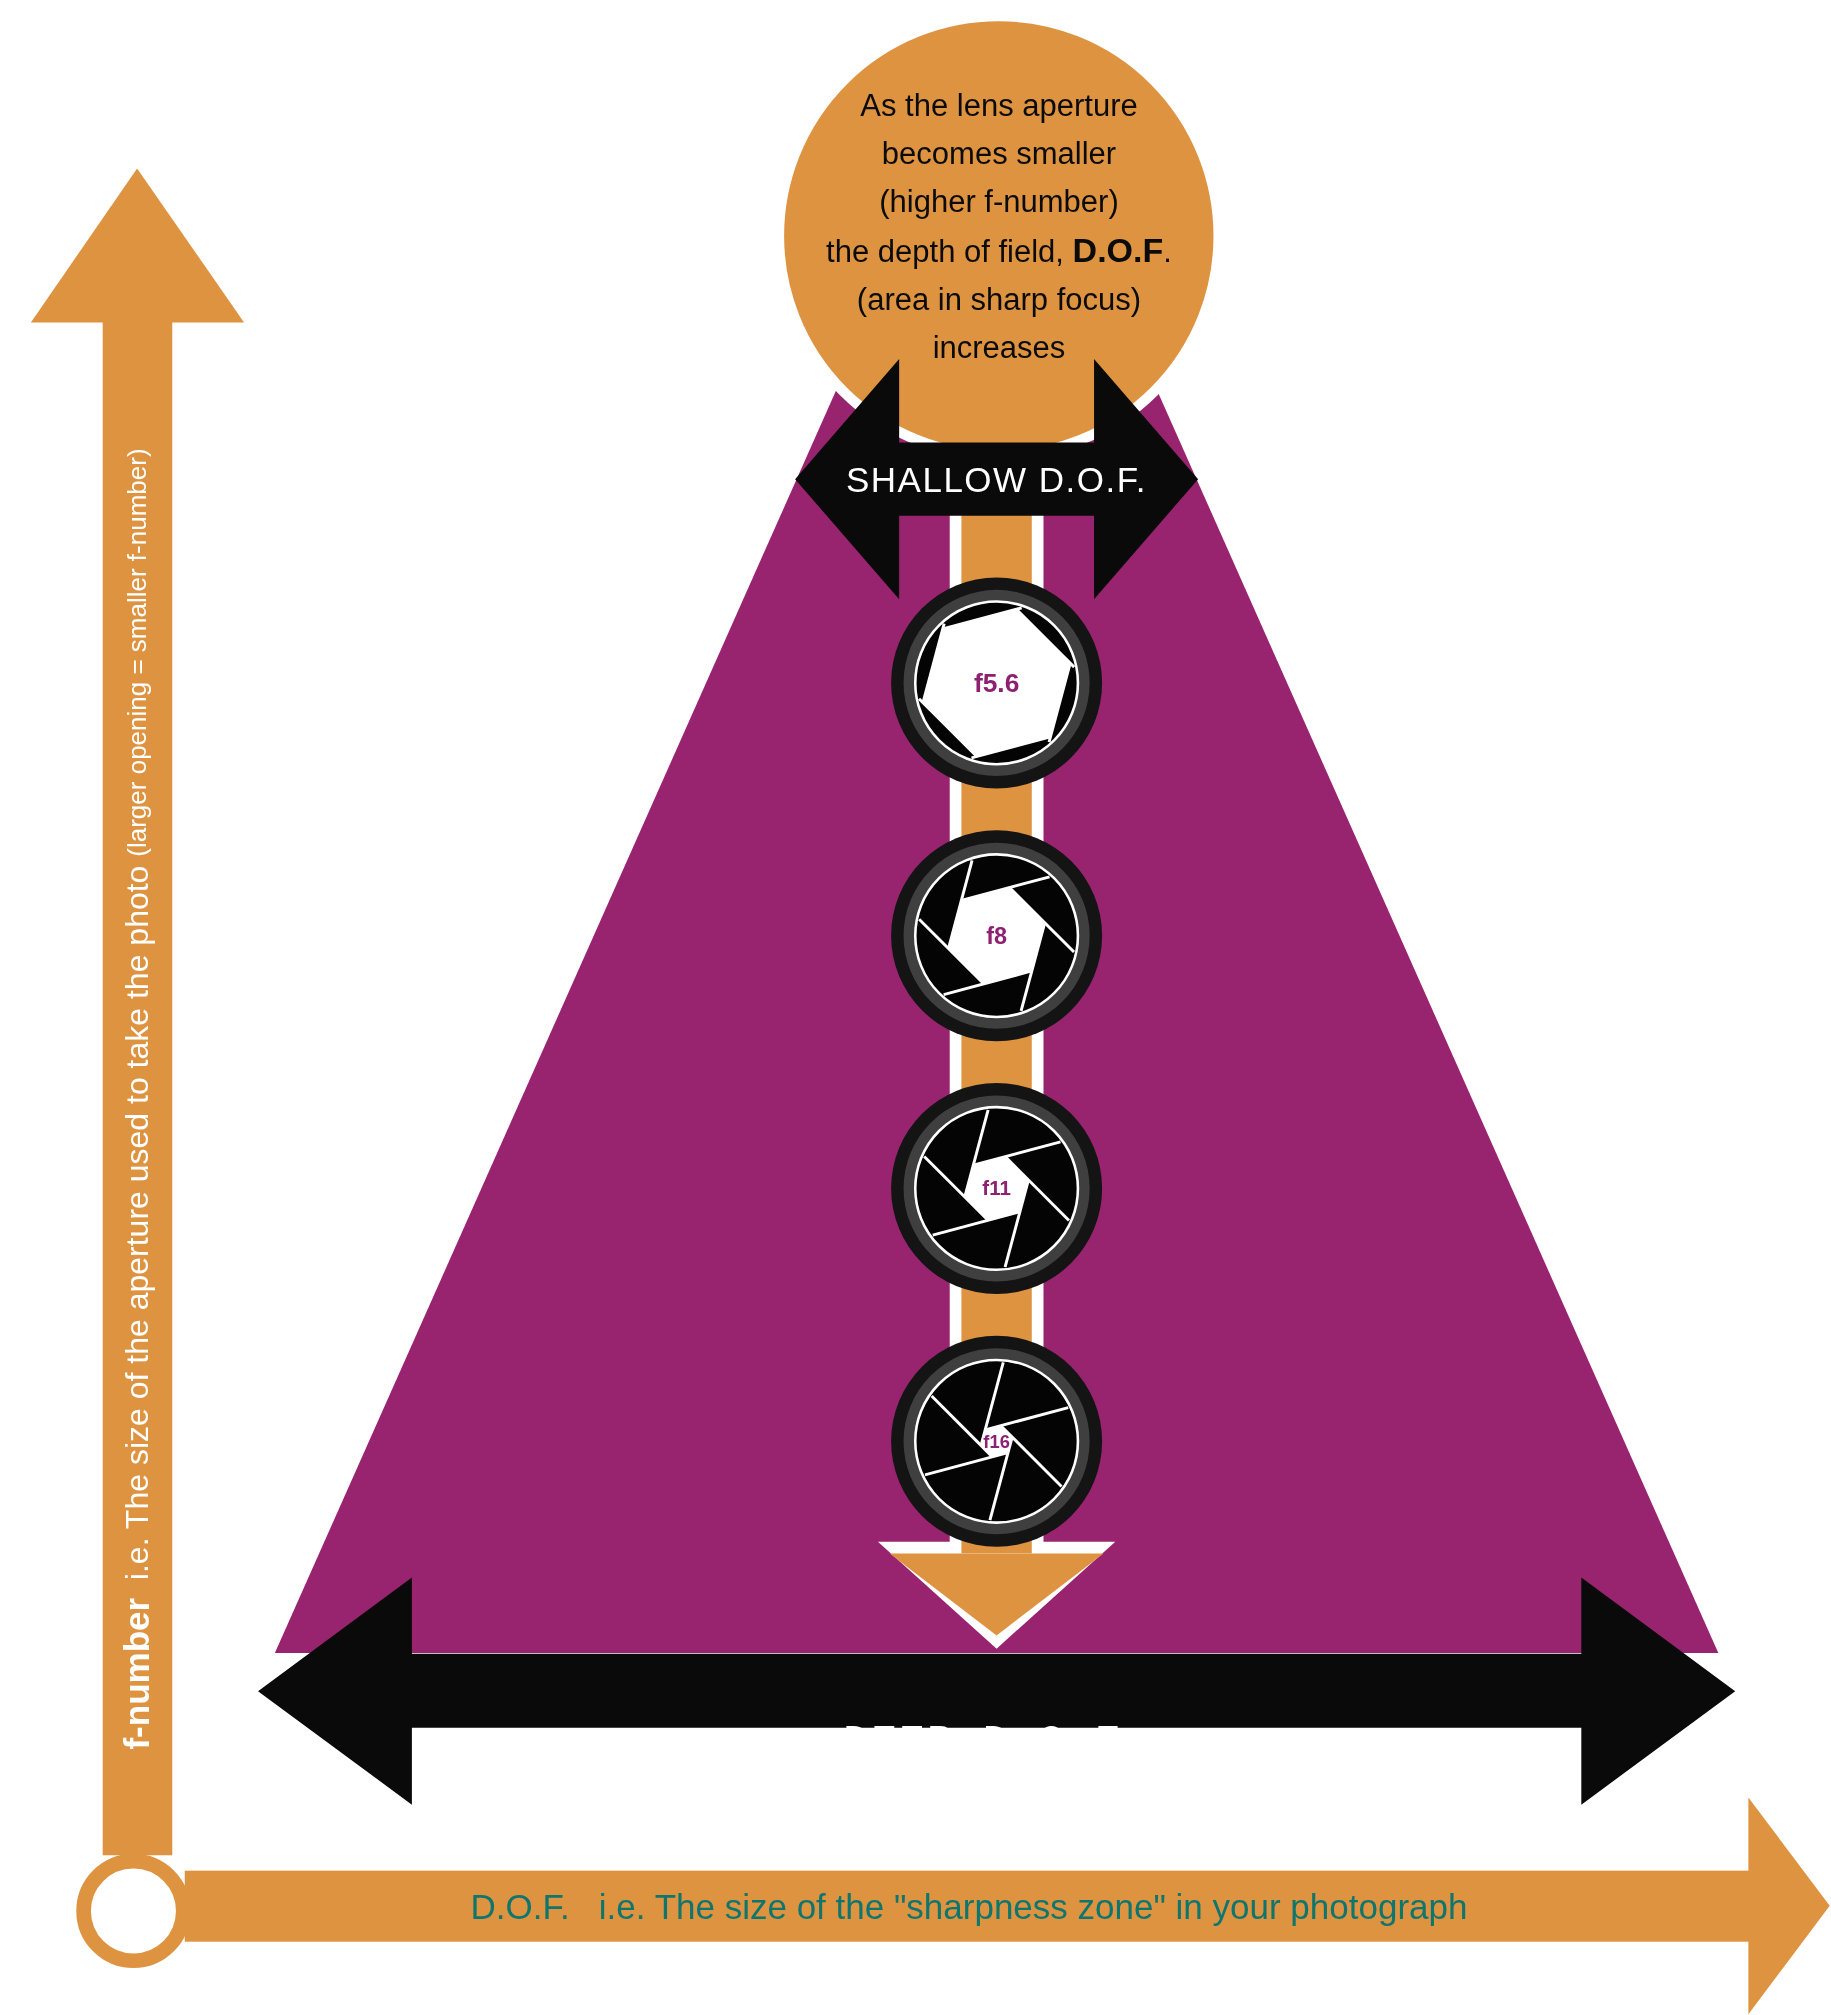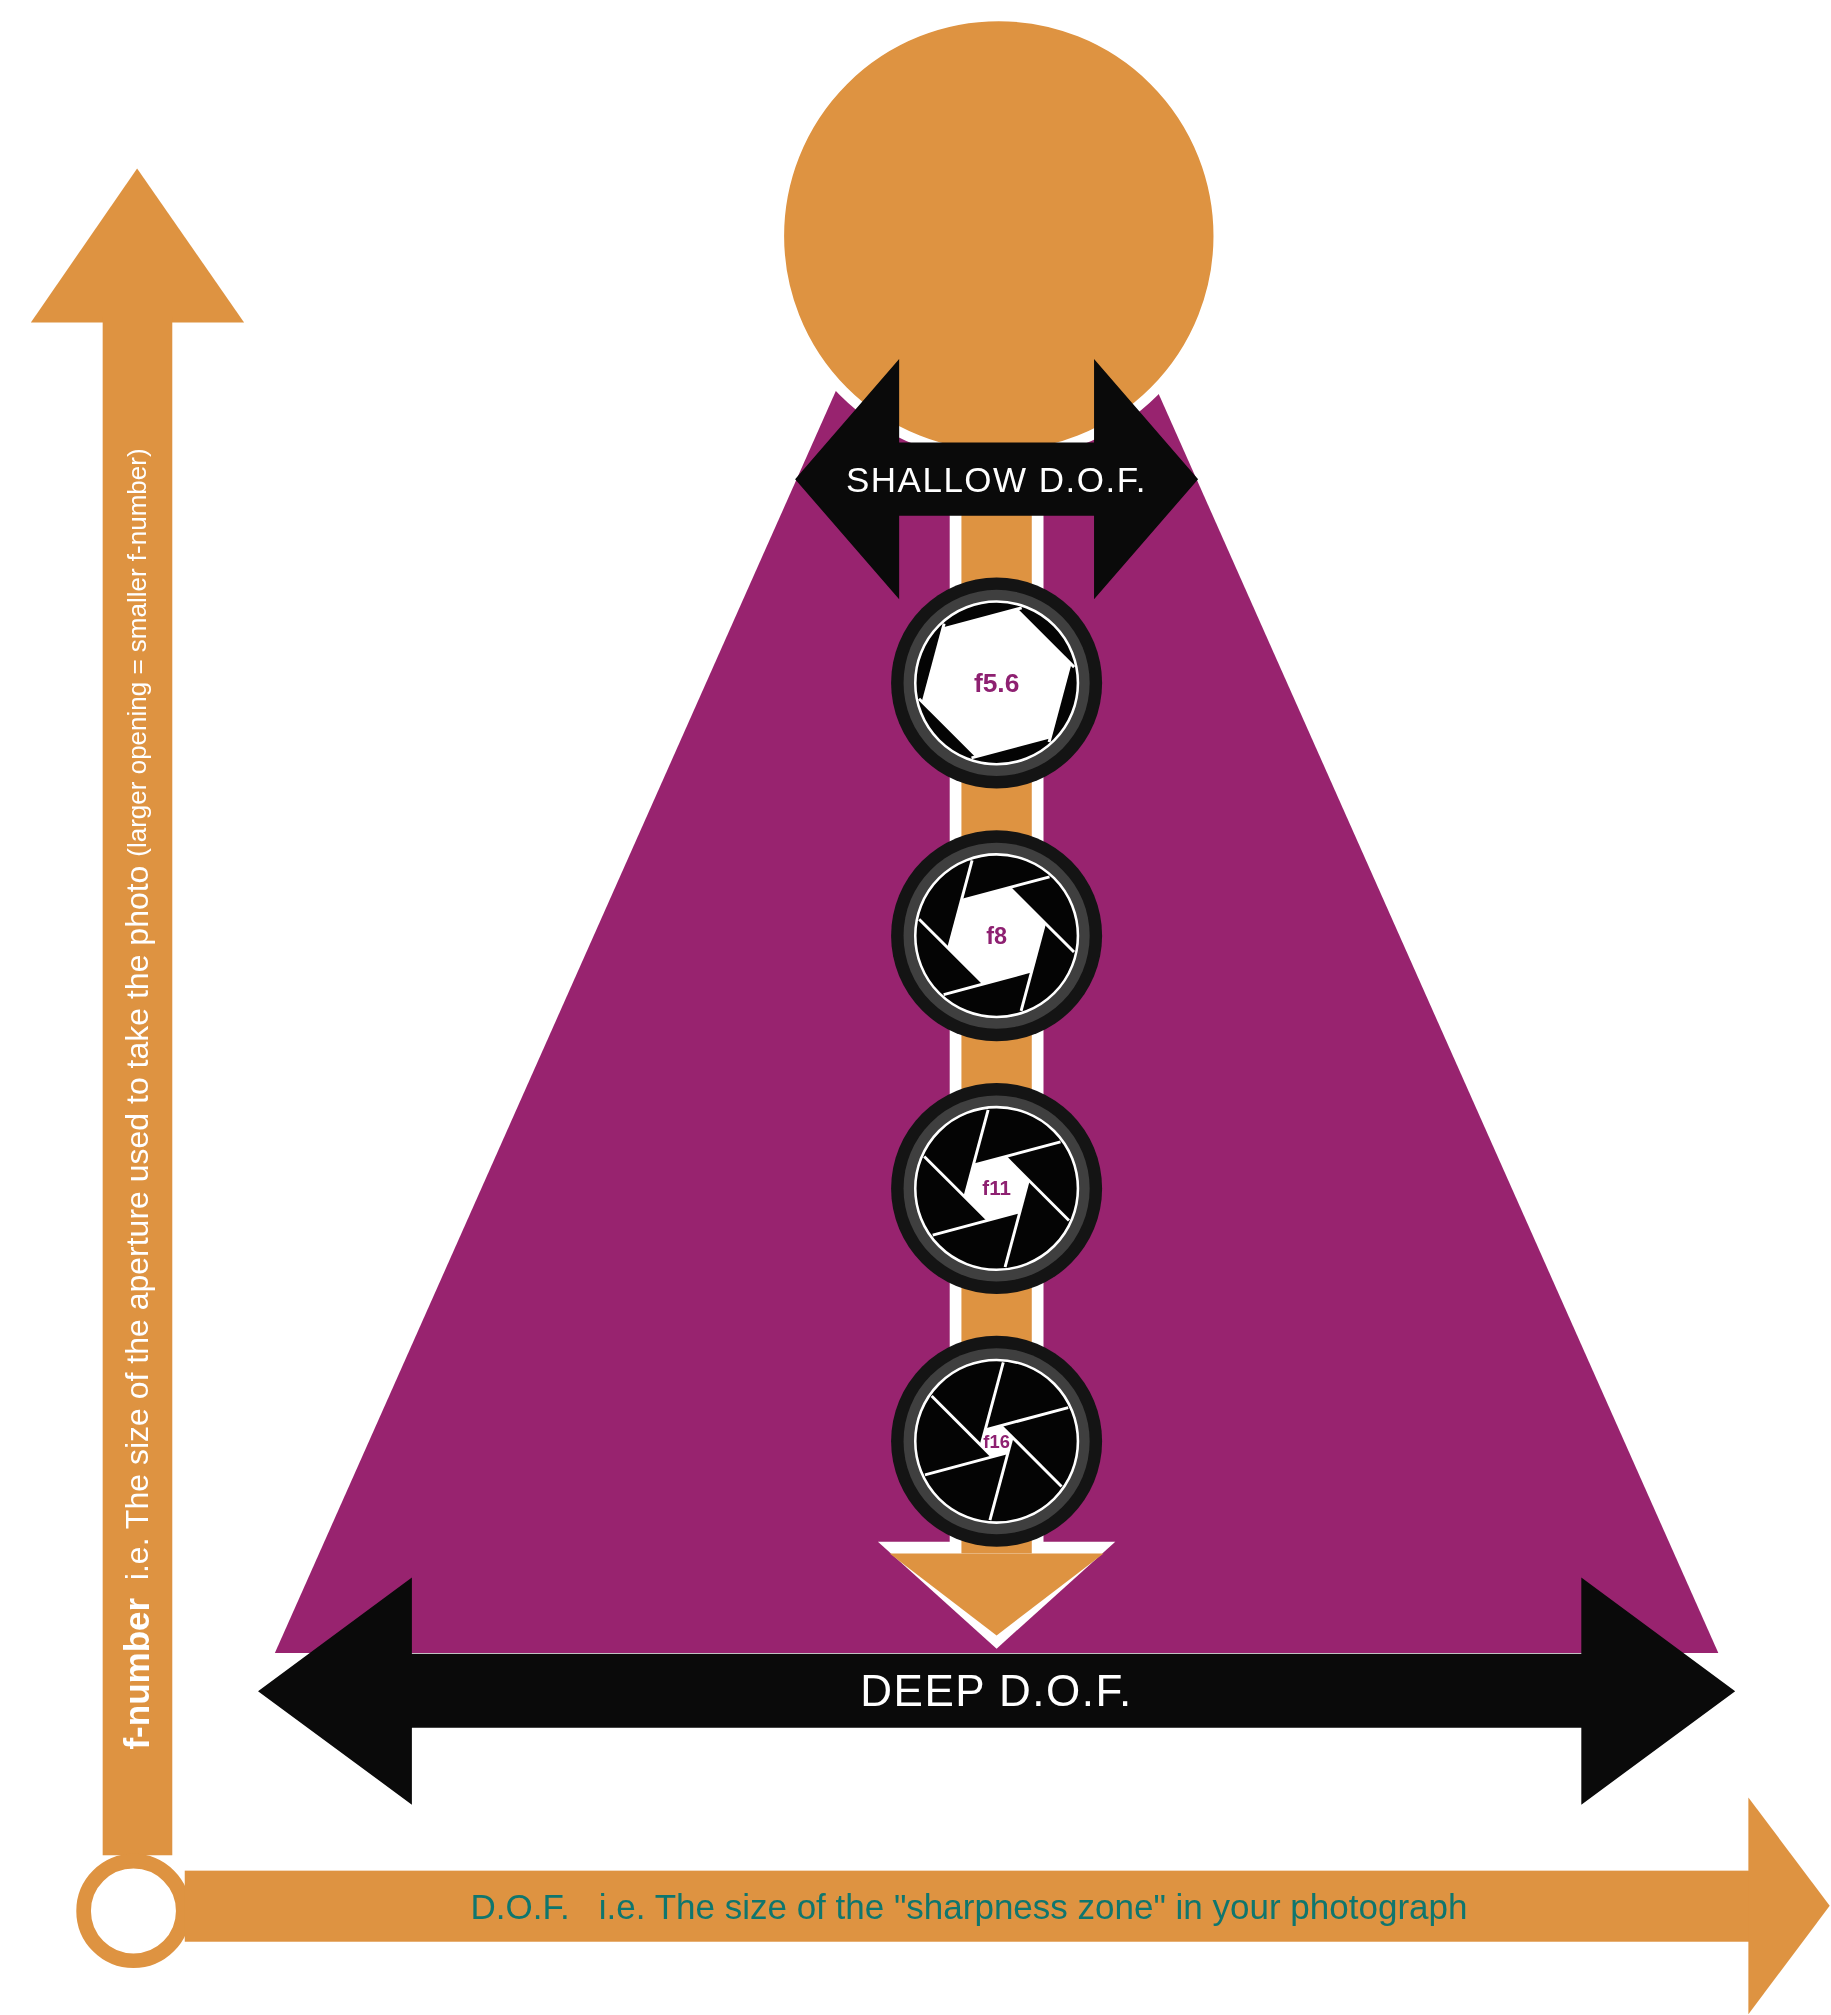--- a/index.html
+++ b/index.html
@@ -9,21 +9,21 @@
   }
   svg{position:absolute;left:0;top:0;}
   .overlay{position:absolute;display:flex;align-items:center;justify-content:center;}
   .circle-text{
     position:absolute;left:779px;top:82px;width:440px;text-align:center;
     font-size:31px;line-height:48px;color:#0b0b0b;letter-spacing:0px;
   }
   .circle-text .dof-bold{font-weight:bold;font-size:34px;}
   .arrow-label{color:#ffffff;white-space:pre;text-align:right;}
   .shallow-label{left:795px;top:443px;width:403px;height:73px;font-size:35px;letter-spacing:1.5px;}
-  .deep-label{left:412px;top:1654px;width:1169px;height:74px;font-size:44px;letter-spacing:1.5px;}
+  .deep-label{left:412px;top:1706px;width:1169px;height:74px;font-size:44px;letter-spacing:1.5px;font-family:Liberation Mono, monospace;}
   .x-axis-label{left:187px;top:1871px;width:1564px;height:71px;font-size:35px;color:#0f766e;white-space:pre;}
   .y-axis-label{
     position:absolute;left:137px;top:1099px;width:1524px;height:70px;
     transform:translate(-50%,-50%) rotate(-90deg);
     display:flex;align-items:center;justify-content:center;
     color:#ffffff;white-space:pre;
   }
   .y-axis-label .yb{font-weight:bold;font-size:35px;}
   .y-axis-label .ym{font-size:32px;}
   .y-axis-label .yp{font-size:26px;}
@@ -108,20 +108,28 @@
       <rect id="yaxis-shaft" x="140" y="432" width="95" height="2100" fill="#DE9341"></rect>
       <circle id="origin-circle" cx="182" cy="2608" r="68" stroke-width="20" fill="#ffffff" stroke="#DE9341"></circle>
     </g>
 
     <g>
       <rect id="xaxis-shaft" x="252" y="2553" width="2138" height="97" fill="#DE9341"></rect>
       <polygon id="xaxis-head" points="2386,2453 2497,2601 2386,2749" fill="#DE9341"></polygon>
     </g>
   </svg>
 
+  <div class="circle-text">
+    <div>As the lens aperture</div>
+    <div>becomes smaller</div>
+    <div>(higher f-number)</div>
+    <div><span>the depth of field, </span><span class="dof-bold">D.O.F</span><span>.</span></div>
+    <div>(area in sharp focus)</div>
+    <div>increases</div>
+  </div>
 
   <div class="overlay arrow-label shallow-label">SHALLOW D.O.F.</div>
   <div class="overlay arrow-label deep-label">DEEP D.O.F.</div>
 
   <div class="overlay x-axis-label">D.O.F.   i.e. The size of the "sharpness zone" in your photograph</div>
 
   <div class="y-axis-label">
     <span class="yb">f-number</span><span class="ym">  i.e. The size of the aperture used to take the photo </span><span class="yp">(larger opening = smaller f-number)</span>
   </div>
 

